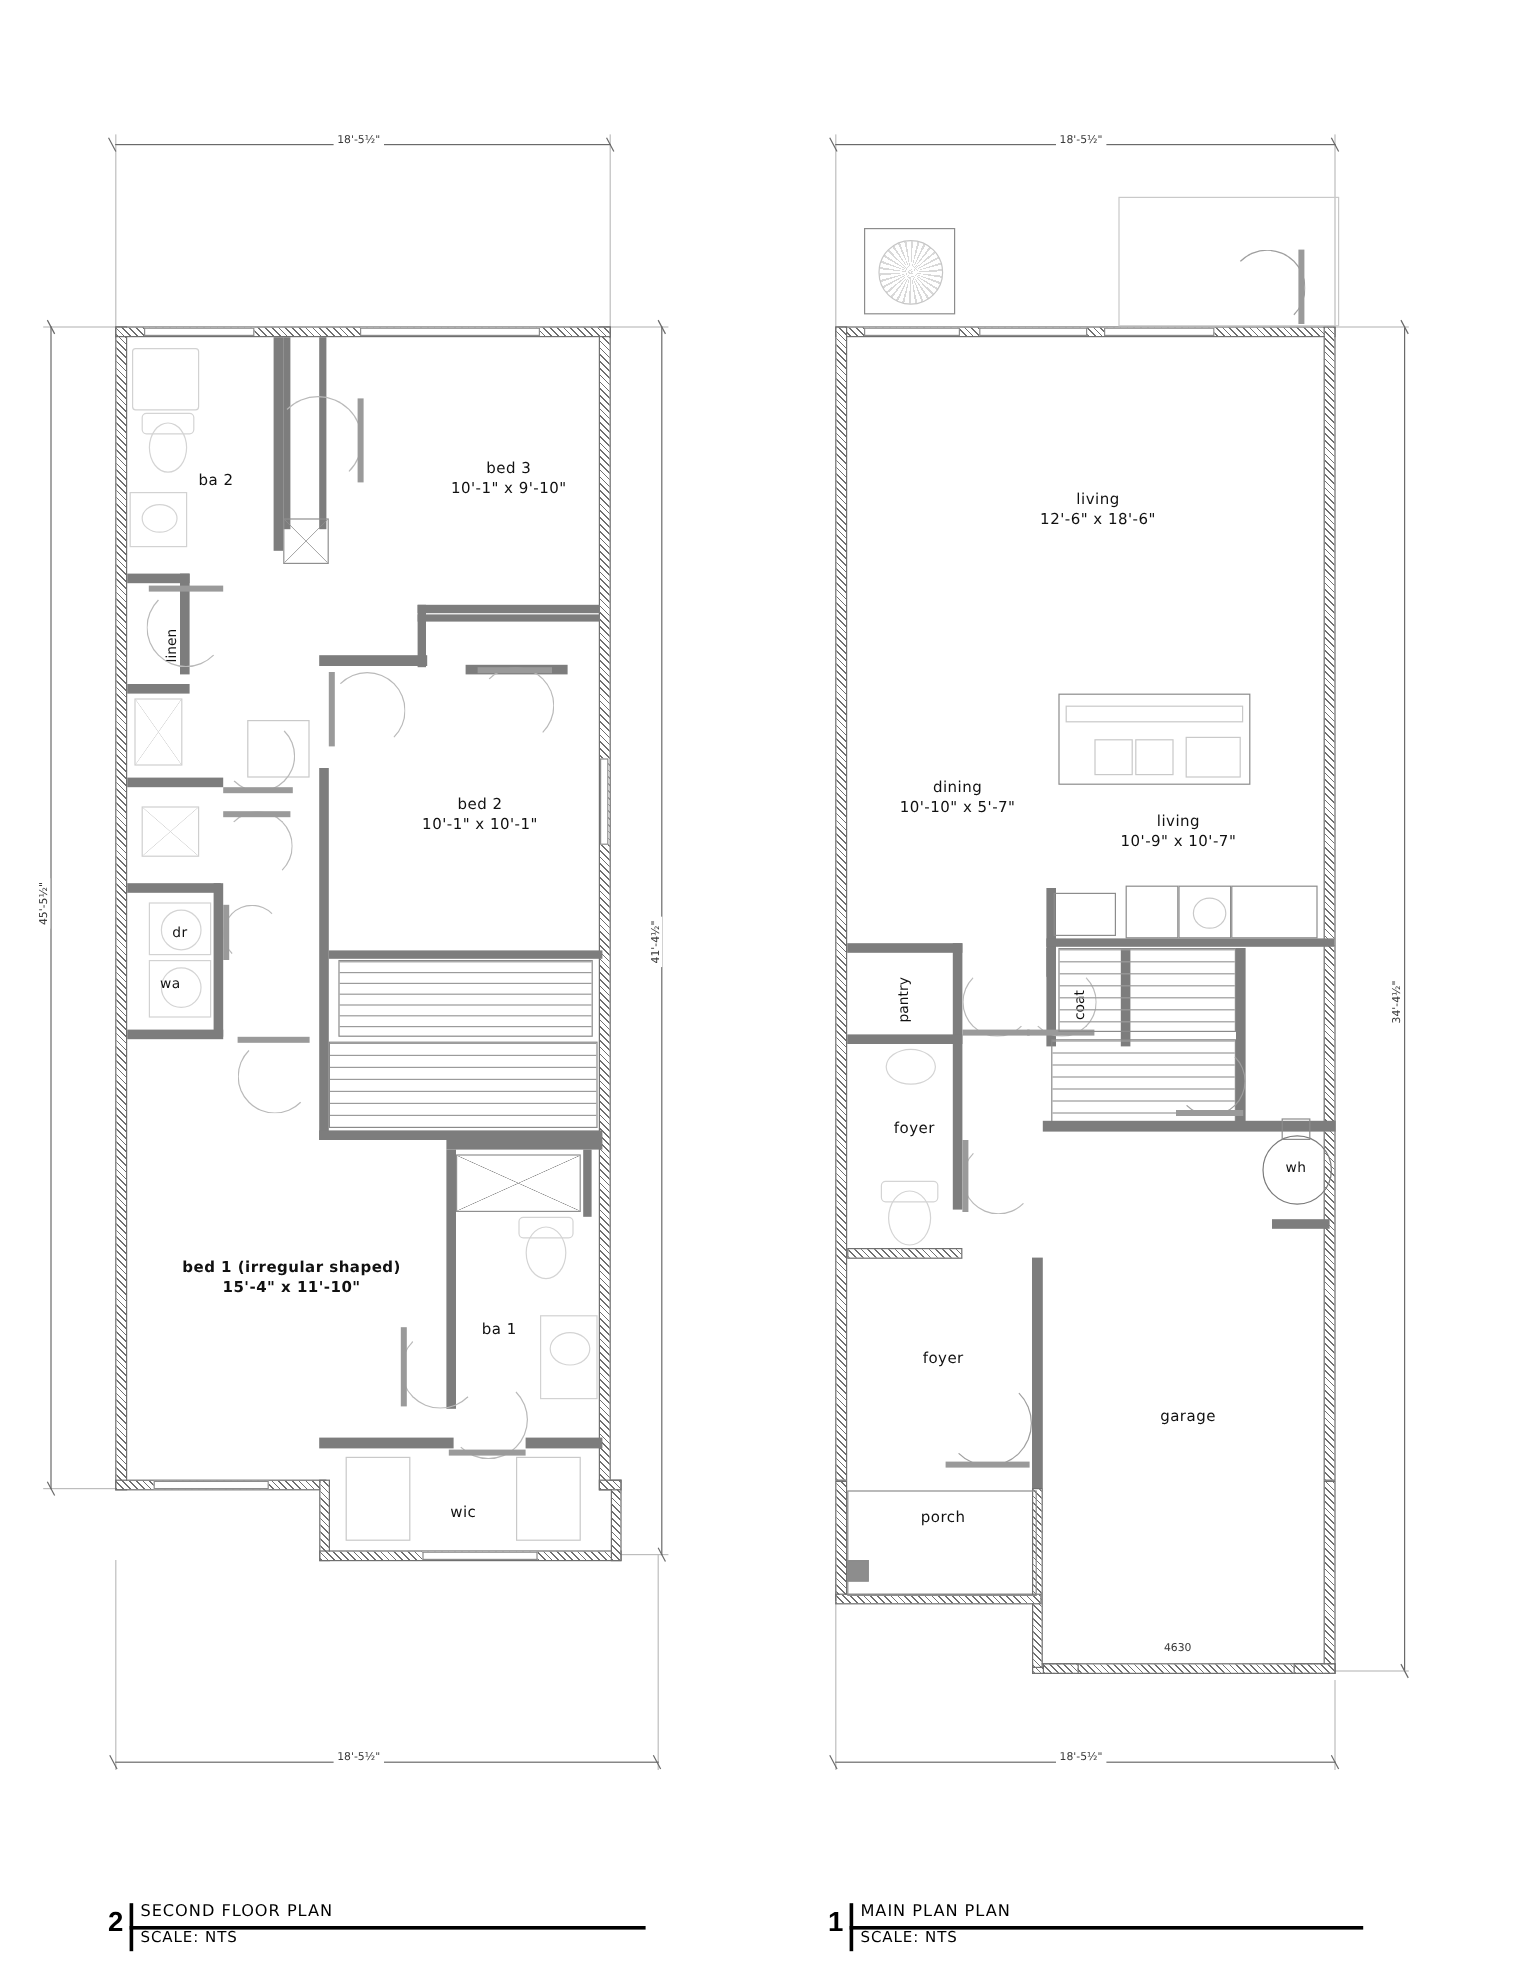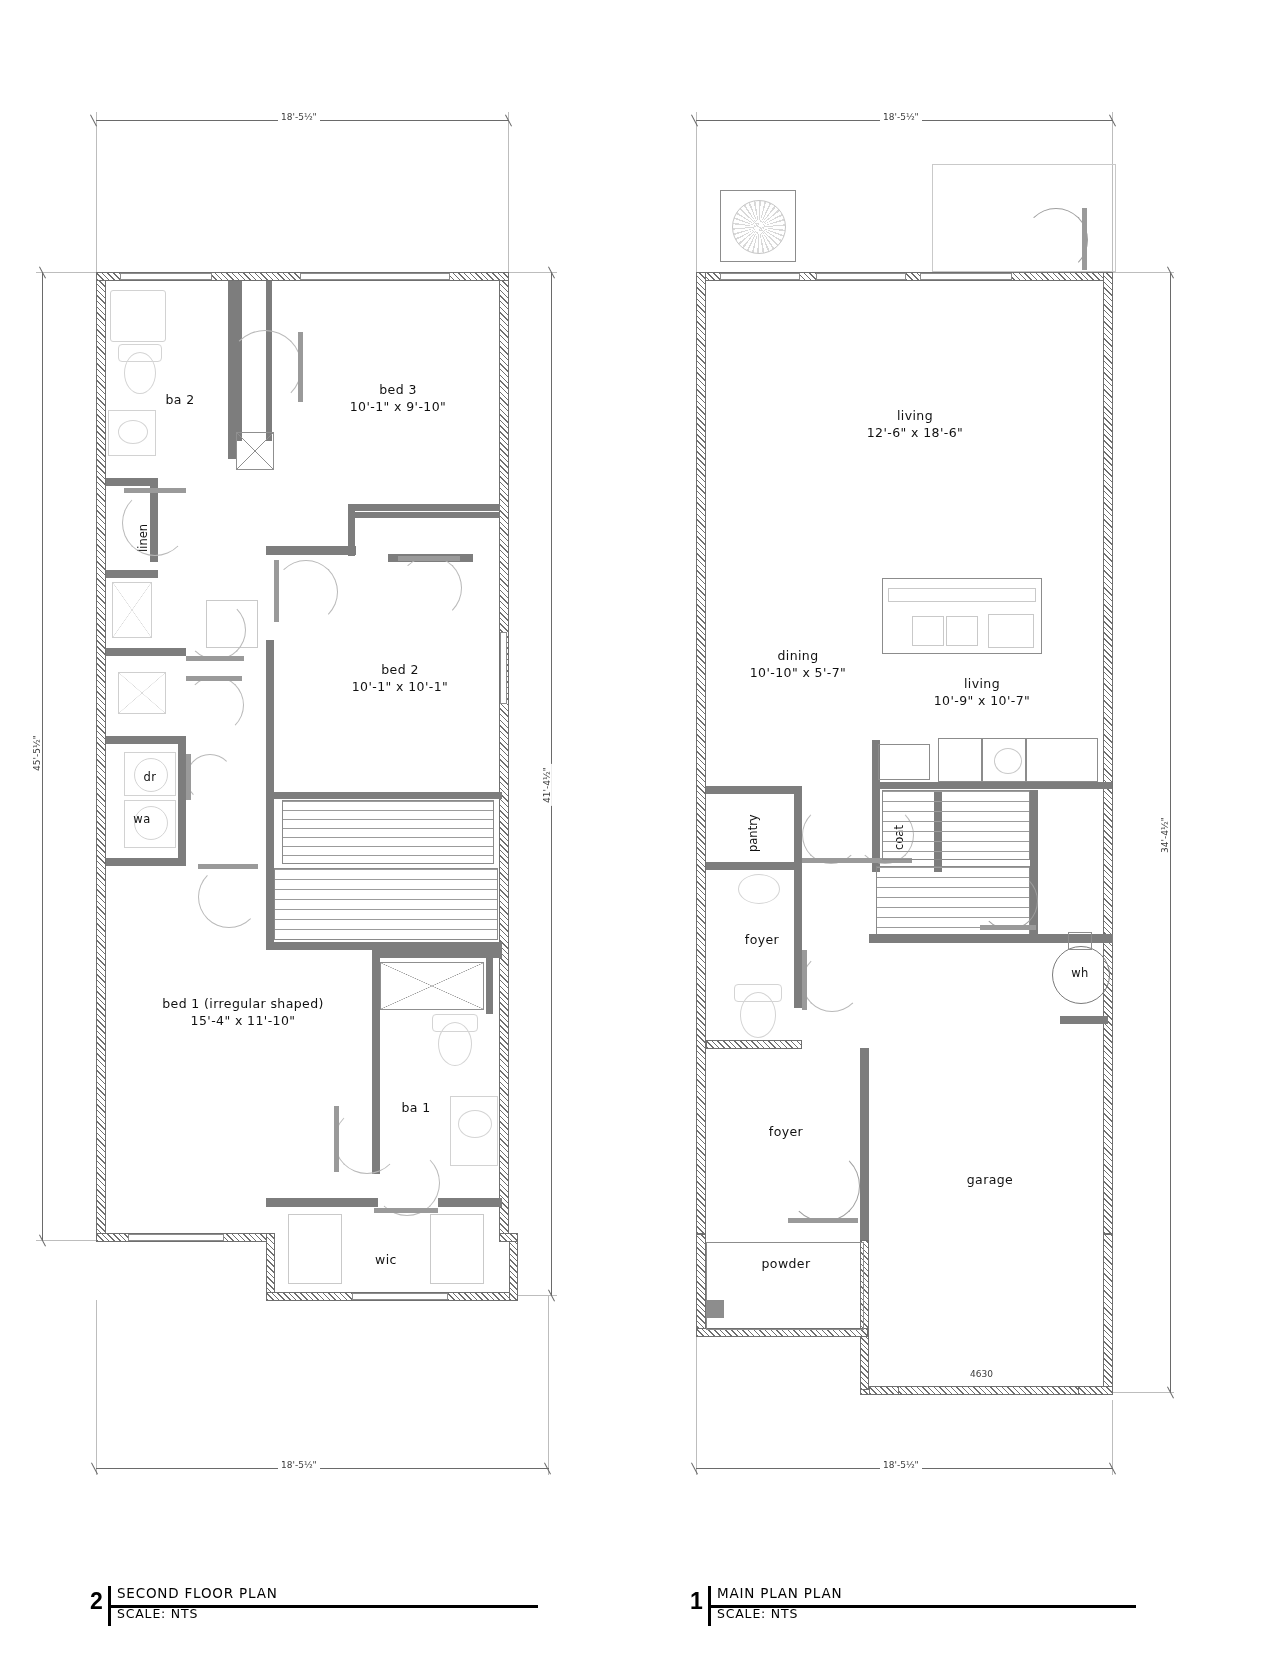--- a/index.html
+++ b/index.html
@@ -126,21 +126,21 @@
     <div class="xbox xbox-d" style="left:236px;top:432px;width:38px;height:38px;"></div>
     <div class="wall" style="left:266px;top:546px;width:90px;height:9px;"></div>
     <div class="wall" style="left:348px;top:504px;width:152px;height:7px;"></div>
     <div class="wall" style="left:348px;top:512px;width:152px;height:6px;"></div>
     <div class="wall" style="left:348px;top:504px;width:7px;height:52px;"></div>
     <div class="wall" style="left:388px;top:554px;width:85px;height:8px;"></div>
 
     <div class="door-sw" style="left:228px;top:330px;width:72px;height:72px;border-color:#b9b9b9;border-left-color:transparent;border-bottom-color:transparent;"></div>
     <div class="leaf" style="left:298px;top:332px;width:5px;height:70px;"></div>
 
-    <div class="lbl" style="left:318px;top:382px;width:160px;">
+    <div class="lbl" style="left:344px;top:382px;width:160px;">
       <span>bed 3</span>
       <span class="d">10'-1" x 9'-10"</span>
     </div>
 
     <div class="vlbl" style="left:136px;top:552px;transform:rotate(-90deg);">
       <span>linen</span>
     </div>
     <div class="door-sw" style="left:122px;top:490px;width:64px;height:64px;border-color:#b9b9b9;border-right-color:transparent;border-top-color:transparent;"></div>
     <div class="leaf" style="left:124px;top:488px;width:62px;height:5px;"></div>
 
@@ -199,21 +199,21 @@
       <i style="top:0;"></i>
         <i style="top:10px;"></i>
         <i style="top:20px;"></i>
         <i style="top:30px;"></i>
       <i style="top:40px;"></i>
         <i style="top:50px;"></i>
         <i style="top:60px;"></i>
     </div>
     <div class="wall" style="left:266px;top:942px;width:236px;height:8px;"></div>
 
-    <div class="lbl" style="left:118px;top:996px;width:250px;">
+    <div class="lbl" style="left:118px;top:1048px;width:250px;font-weight:bold;">
       <span>bed 1 (irregular shaped)</span>
       <span class="d">15'-4" x 11'-10"</span>
     </div>
 
     <div class="wall" style="left:372px;top:958px;width:8px;height:216px;"></div>
     <div class="wall" style="left:372px;top:950px;width:130px;height:8px;"></div>
     <div class="xbox xbox-d" style="left:380px;top:962px;width:104px;height:48px;"></div>
     <div class="wall" style="left:486px;top:958px;width:7px;height:56px;"></div>
     <div class="fx" style="left:450px;top:1096px;width:48px;height:70px;"></div>
     <div class="oval" style="left:458px;top:1110px;width:32px;height:26px;"></div>
@@ -386,21 +386,21 @@
 
     <div class="wall" style="left:240px;top:1048px;width:9px;height:192px;"></div>
     <div class="lbl" style="left:118px;top:1124px;width:96px;">
       <span>foyer</span>
     </div>
     <div class="door-sw" style="left:168px;top:1150px;width:70px;height:70px;border-color:#9e9e9e;border-left-color:transparent;border-top-color:transparent;"></div>
     <div class="leaf" style="left:168px;top:1218px;width:70px;height:5px;"></div>
 
     <div class="outline" style="left:86px;top:1242px;width:158px;height:88px;"></div>
     <div class="lbl" style="left:118px;top:1256px;width:96px;">
-      <span>powder</span>
+      <span>porch</span>
     </div>
     <div class="outline" style="left:86px;top:1300px;width:18px;height:18px;background:#8d8d8d;"></div>
 
     <div class="tb" style="left:70px;top:1592px;width:428px;">
       <span class="num">1</span>
       <span class="vbar"></span>
       <span class="t1">MAIN PLAN PLAN</span>
       <span class="rule" style="width:428px;"></span>
       <span class="t2">SCALE: NTS</span>
     </div>

